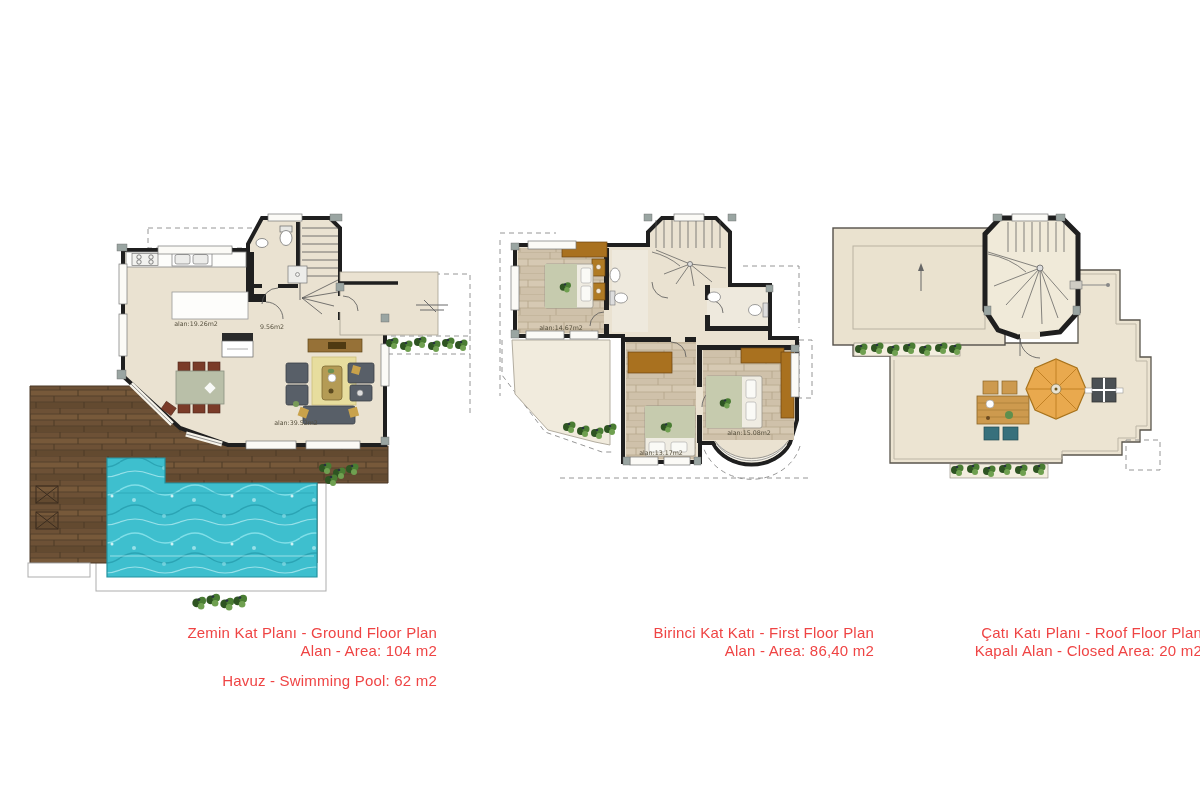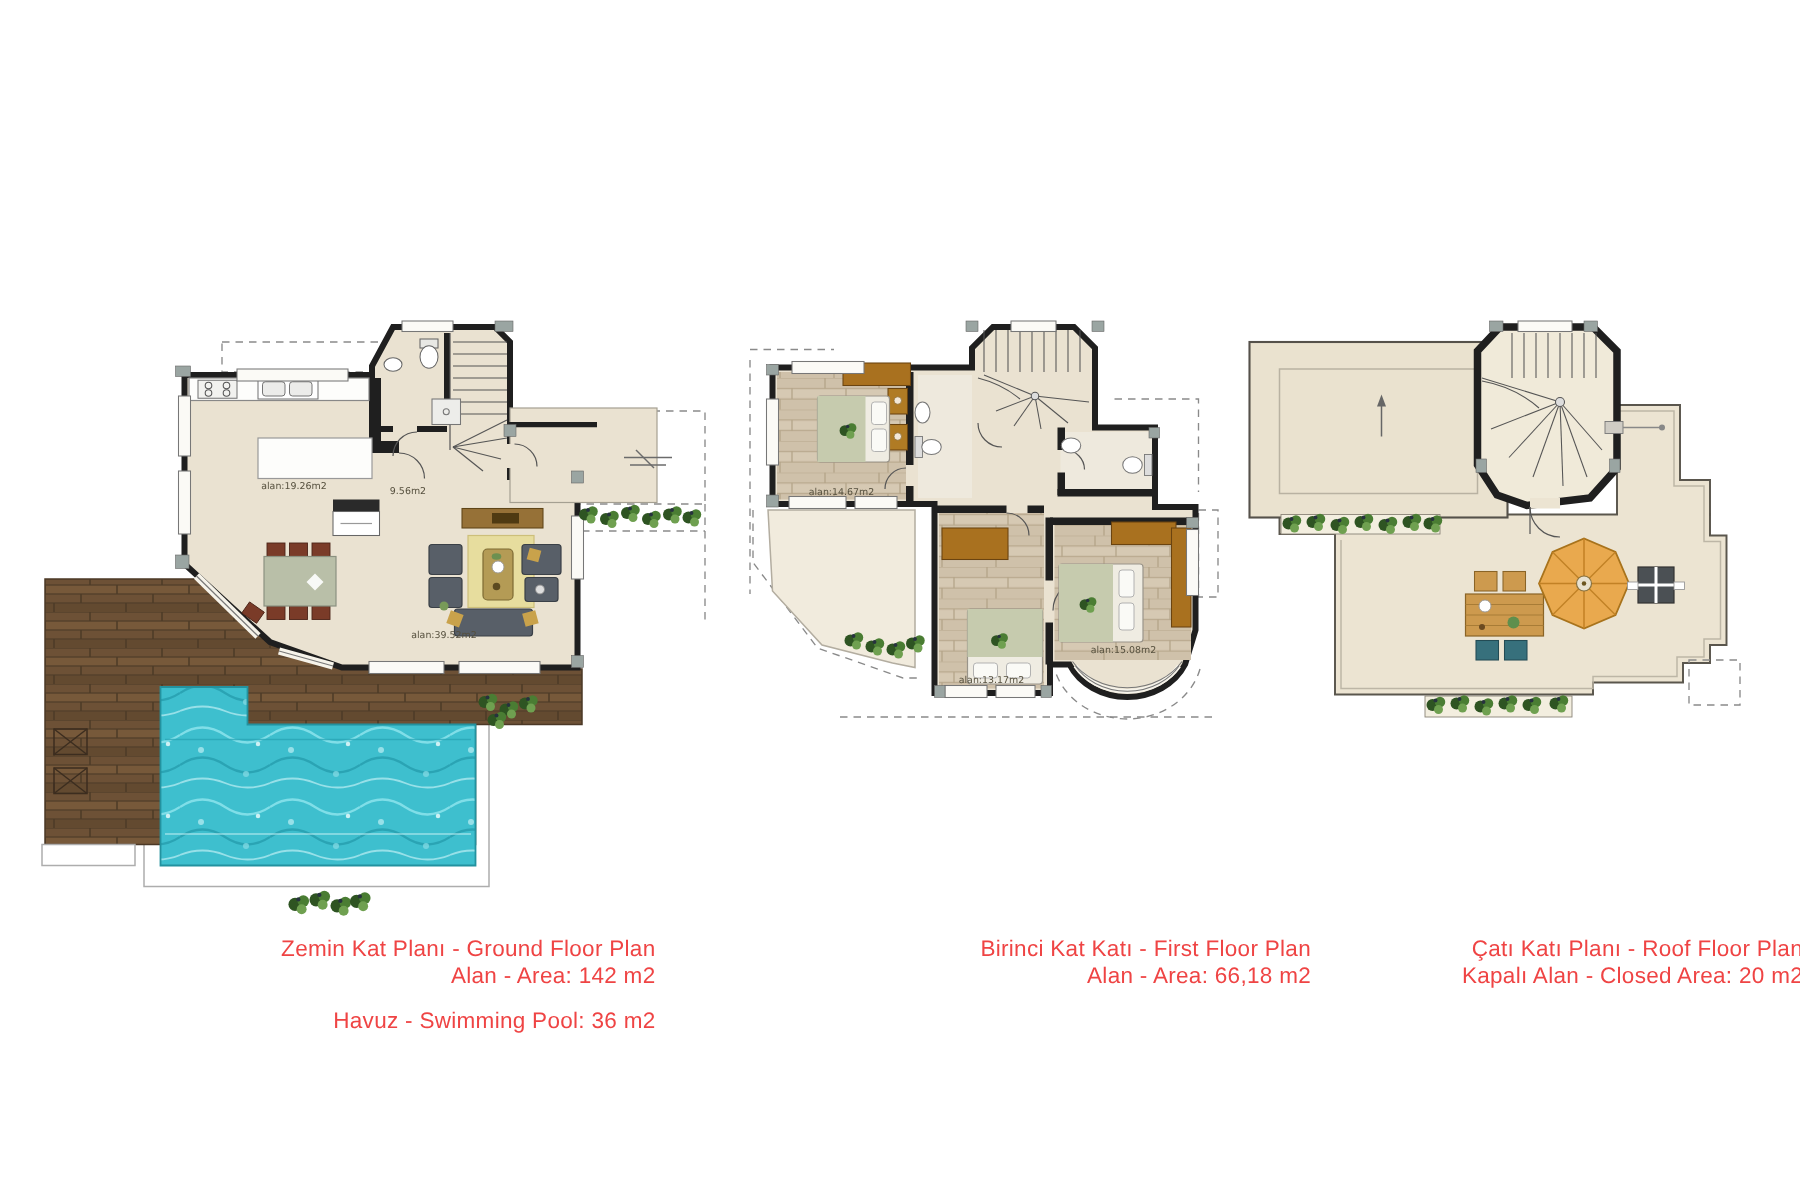--- a/index.html
+++ b/index.html
@@ -486,25 +486,25 @@
       <rect x="1085" y="388" width="7" height="5" fill="#fff" stroke="#999" stroke-width=".6"></rect>
       <rect x="1116" y="388" width="7" height="5" fill="#fff" stroke="#999" stroke-width=".6"></rect>
     </g>
 
     <rect x="1126" y="440" width="34" height="30" fill="none" stroke="#8a8a8a" stroke-width=".9" stroke-dasharray="5 4"></rect>
   </g>
 </svg>
 
 <div class="caption" style="left:37px;top:624px;width:400px;">
   <div>Zemin Kat Planı - Ground Floor Plan</div>
-  <div>Alan - Area: 142 m2</div>
-  <div class="pool-line">Havuz - Swimming Pool: 36 m2</div>
+  <div>Alan - Area: 104 m2</div>
+  <div class="pool-line">Havuz - Swimming Pool: 62 m2</div>
 </div>
 <div class="caption" style="left:474px;top:624px;width:400px;">
   <div>Birinci Kat Katı - First Floor Plan</div>
-  <div>Alan - Area: 66,18 m2</div>
+  <div>Alan - Area: 86,40 m2</div>
 </div>
 <div class="caption" style="left:802px;top:624px;width:400px;">
   <div>Çatı Katı Planı - Roof Floor Plan</div>
   <div>Kapalı Alan - Closed Area: 20 m2</div>
 </div>
 
 </div>
 
 </body></html>

